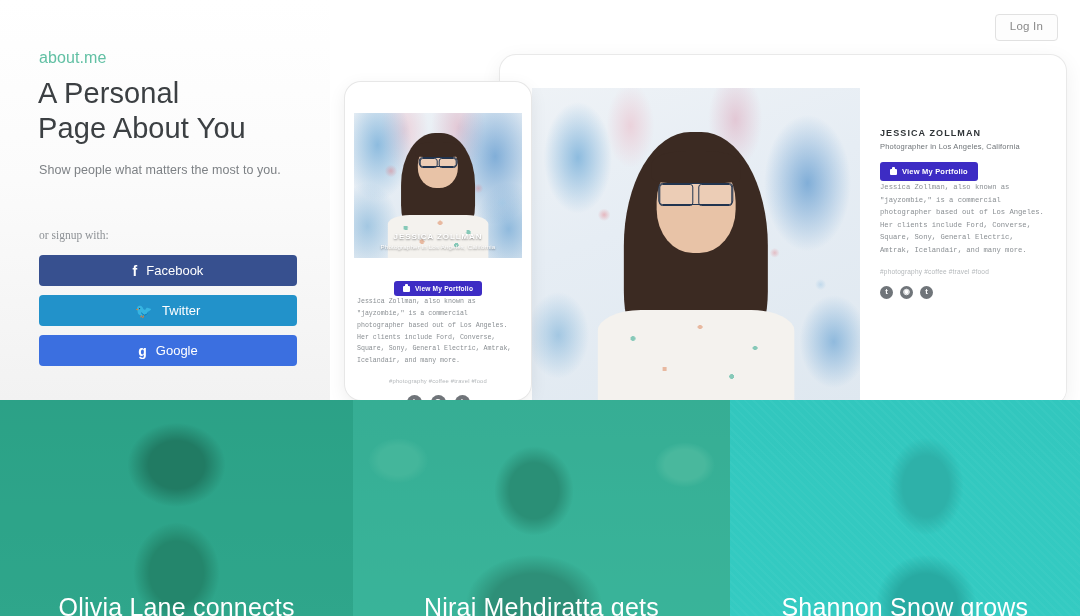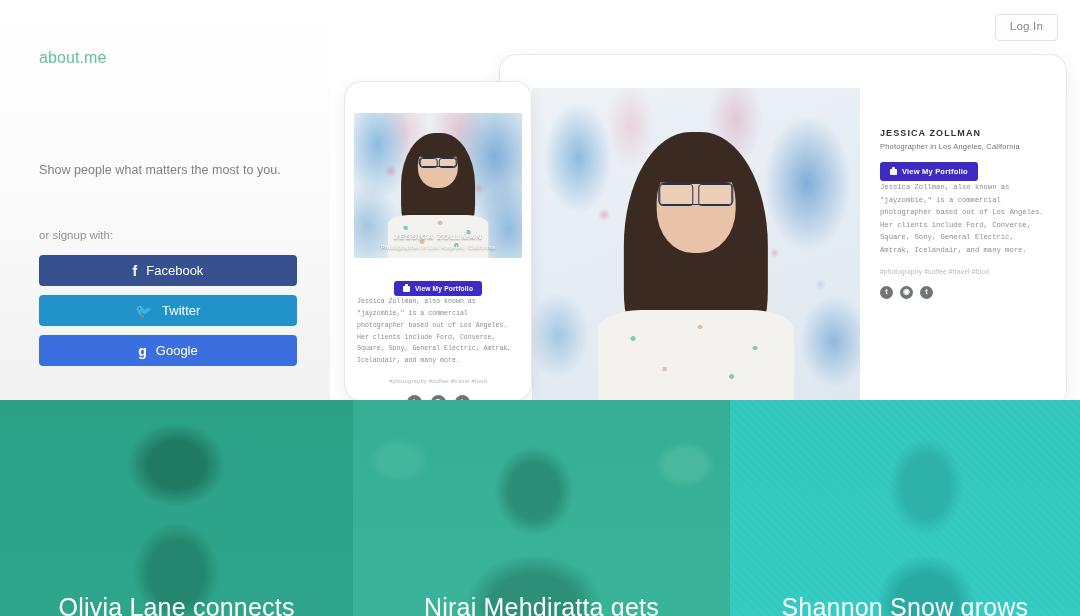--- a/index.html
+++ b/index.html
@@ -59,21 +59,21 @@
     width: 258px; height: 32px;
     background: #27ab7f;
     border: none; border-radius: 4px;
     color: #ffffff; font-size: 12.5px; font-weight: 700;
     letter-spacing: .2px;
     cursor: pointer;
   }
 
   .or-label {
     position: absolute; left: 39px; top: 229px;
-    font-size: 11.5px; color: #8d9195;
+    font-size: 11.5px; color: #8d9195; font-family: Liberation Serif, serif;
   }
 
   .sbtn {
     position: absolute; left: 39px;
     width: 258px; height: 31px;
     border: none; border-radius: 4px;
     color: #fff; font-size: 13px;
     display: flex; align-items: center; justify-content: center;
     gap: 9px; cursor: pointer;
   }
@@ -267,20 +267,24 @@
 
 <div class="page">
 
   <div class="hero">
     <div class="hero-left-bg"></div>
 
     <button class="login-btn">Log In</button>
 
     <div class="brand">about.me</div>
 
+    <div class="headline">
+      <span>A Personal</span>
+      <span class="l2">Page About You</span>
+    </div>
 
     <div class="subhead">Show people what matters the most to you.</div>
 
 
     <div class="or-label">or signup with:</div>
 
     <button class="sbtn sbtn-fb">
       <span class="glyph">f</span>
       <span>Facebook</span>
     </button>

